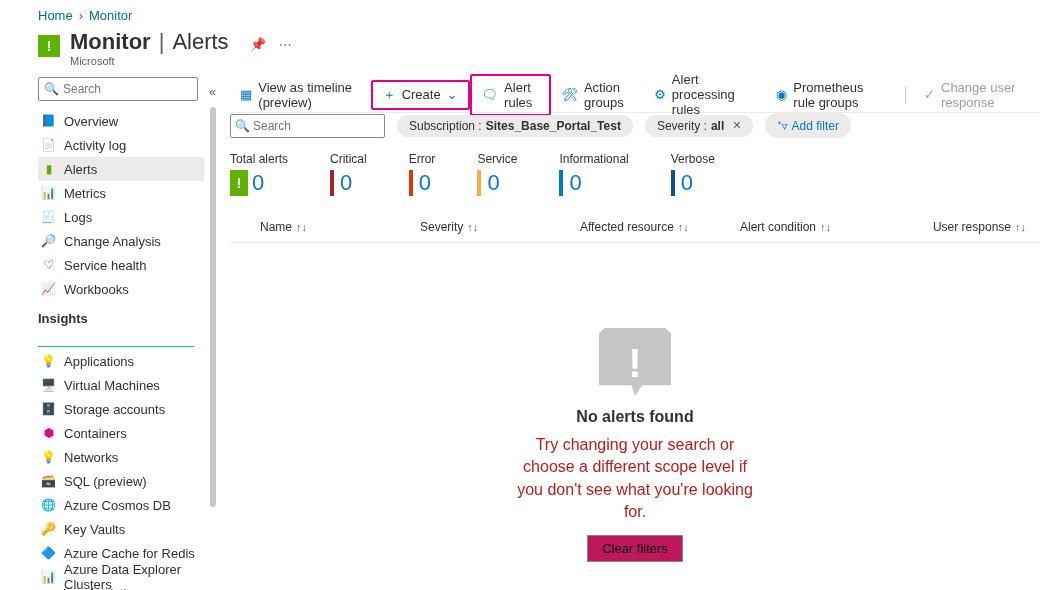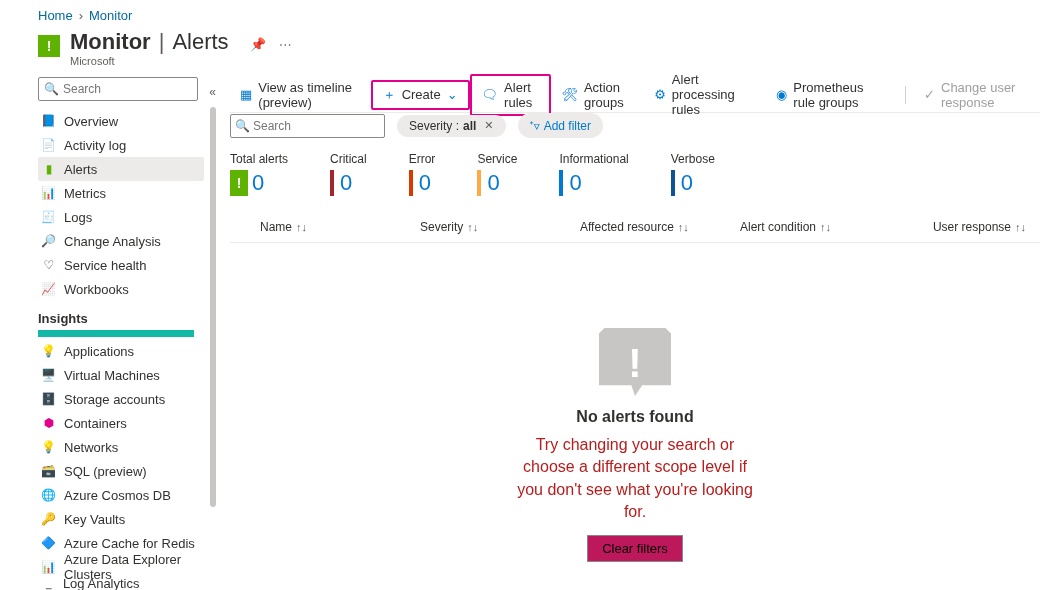--- a/index.html
+++ b/index.html
@@ -29,21 +29,21 @@
 .collapse-btn { position:absolute; right: -6px; top: 8px; font-size: 12px; color:#605e5c; }
 
 .search-wrap { position: relative; margin-bottom: 8px; width: 160px; }
 .search-wrap input { width: 100%; height: 24px; padding: 2px 6px 2px 24px; border: 1px solid #8a8886; border-radius: 2px; font-size: 12px; }
 .search-wrap .icon { position:absolute; left:6px; top:5px; color:#605e5c; font-size:12px; }
 
 .nav-item { display: flex; align-items: center; gap: 8px; height: 24px; padding: 0 4px; cursor: pointer; font-size: 13px; border-radius: 2px; }
 .nav-item .ni-icon { width: 14px; display:flex; justify-content:center; font-size:12px; }
 .nav-item.selected { background: #edebe9; }
 .nav-section-title { font-weight: 600; font-size: 13px; margin: 10px 0 2px 0; }
-.nav-section-title.with-line { border-bottom: 7px solid #14b8a6; padding-bottom: 4px; margin-right: 10px; }
+.nav-section-title.with-line { border-bottom: 1px solid #14b8a6; padding-bottom: 20px; margin-right: 10px; }
 
 
 .main { flex: 1; padding: 0 10px 0 20px; display:flex; flex-direction:column; }
 .toolbar { display:flex; align-items:center; gap: 0; height: 36px; border-bottom: 1px solid #edebe9; font-size: 13px; }
 .tool-btn { display:flex; align-items:center; gap:6px; padding: 6px 10px; cursor:pointer; color:#323130; }
 .tool-btn .ti { color:#0078d4; font-size:13px; }
 .tool-btn.disabled { color:#a19f9d; }
 .tool-btn.boxed { border: 2px solid #e3008c; border-radius: 2px; padding: 4px 10px; }
 .tool-sep { width:1px; height:18px; background:#d2d0ce; margin: 0 8px; }
 
@@ -233,20 +233,24 @@
         </div>
     </div>
 
 
     <div class="filter-row">
       <div class="fsearch">
         <span class="icon">🔍</span>
         <input type="text" placeholder="Search" style="">
       </div>
       <div class="pill">
+          <span>Subscription :</span> 
+          <b>Sites_Base_Portal_Test</b>
+        </div>
+      <div class="pill">
           <span>Severity :</span> 
           <b>all</b>
           <span class="x">✕</span>
         </div>
       <div class="pill add">
           <span class="plus">⁺▿</span>
           <span>Add filter</span>
         </div>
     </div>
 

